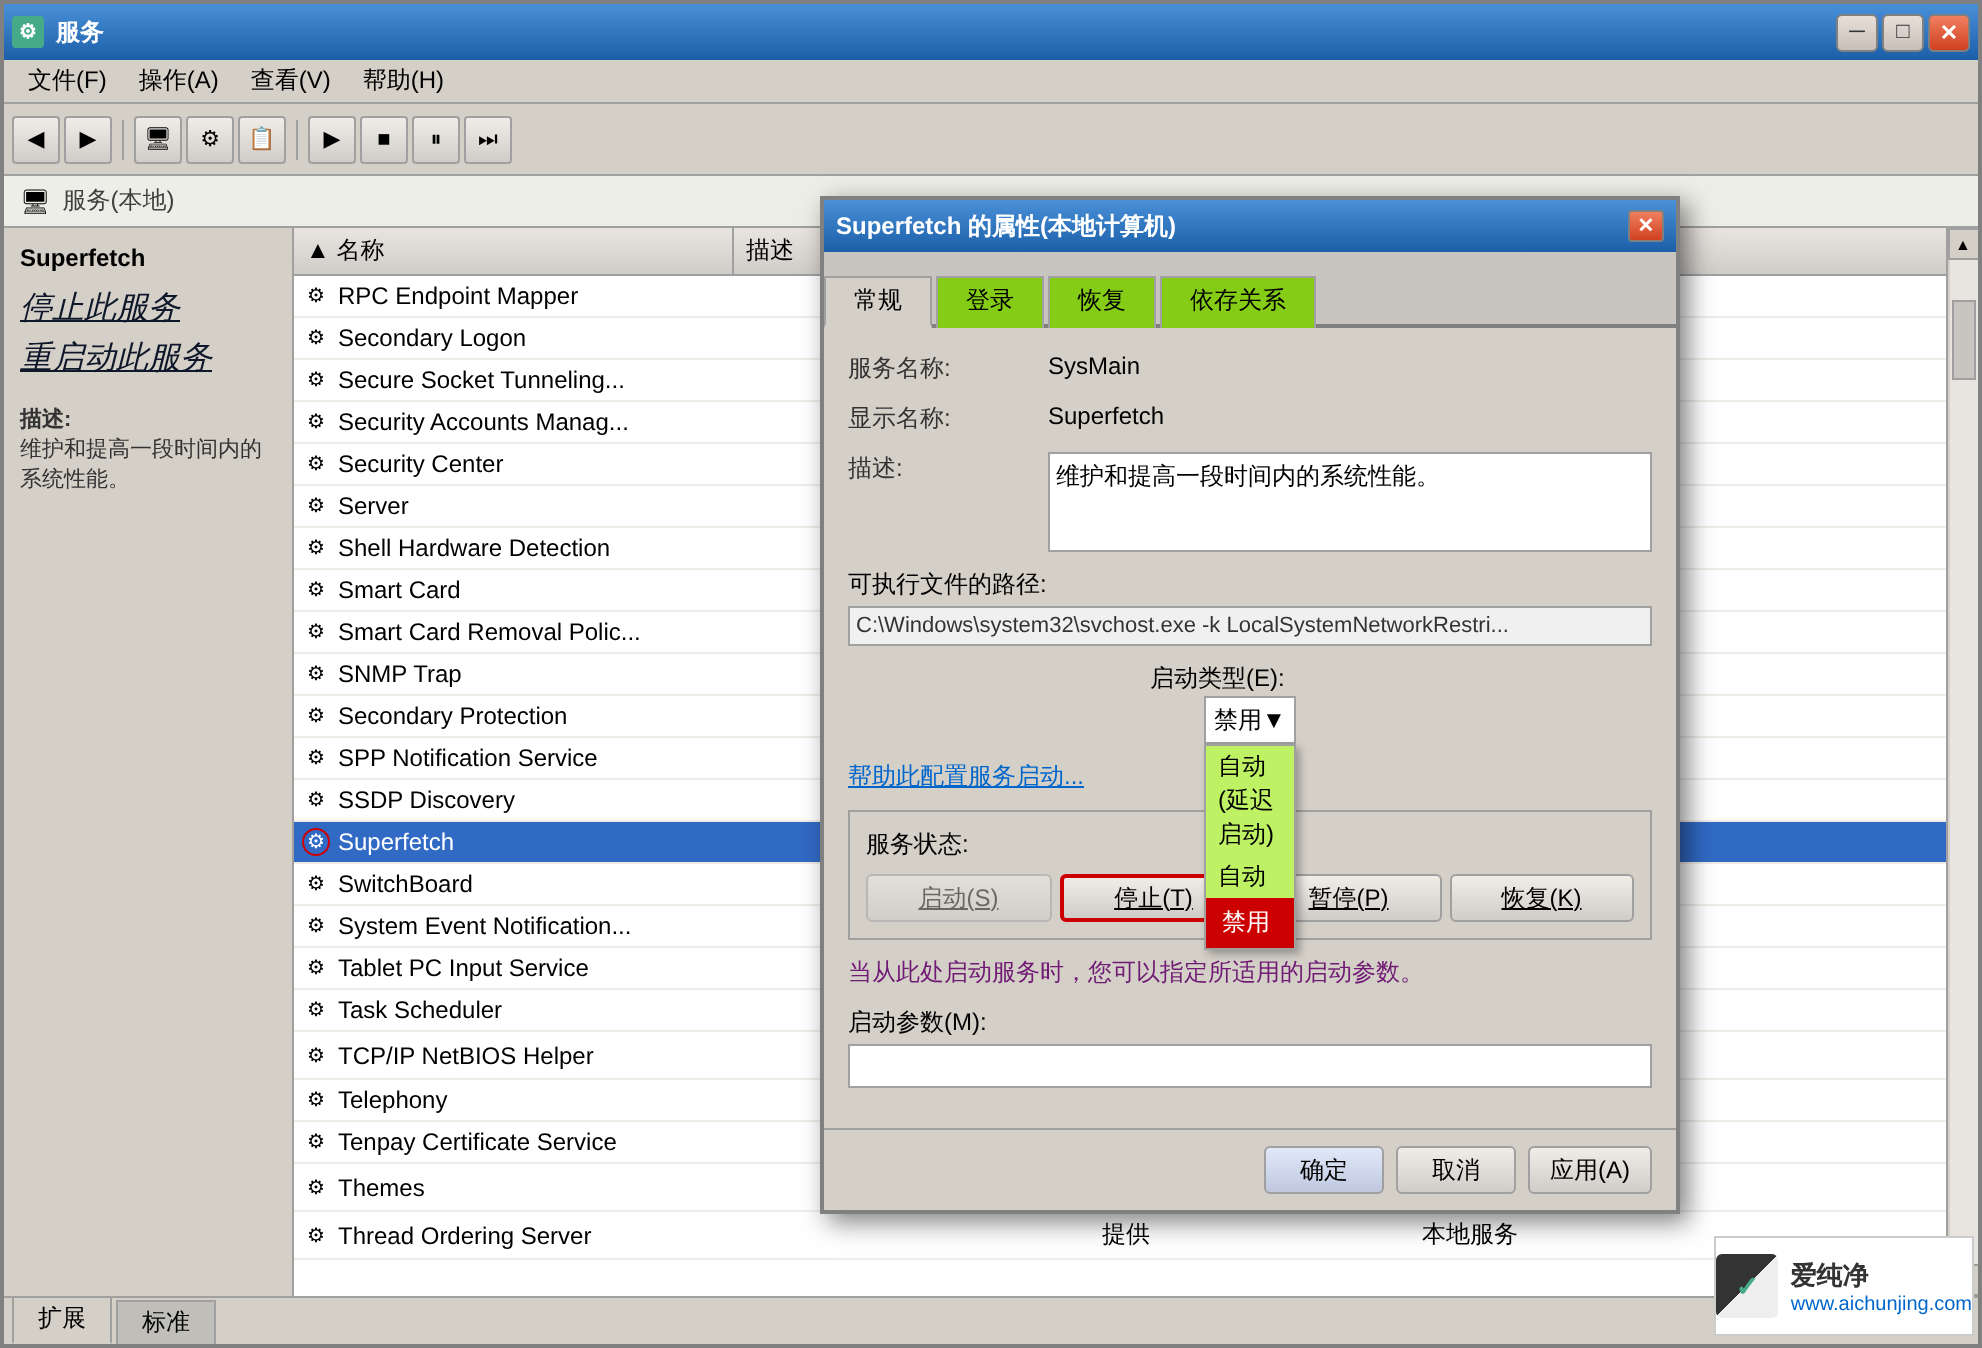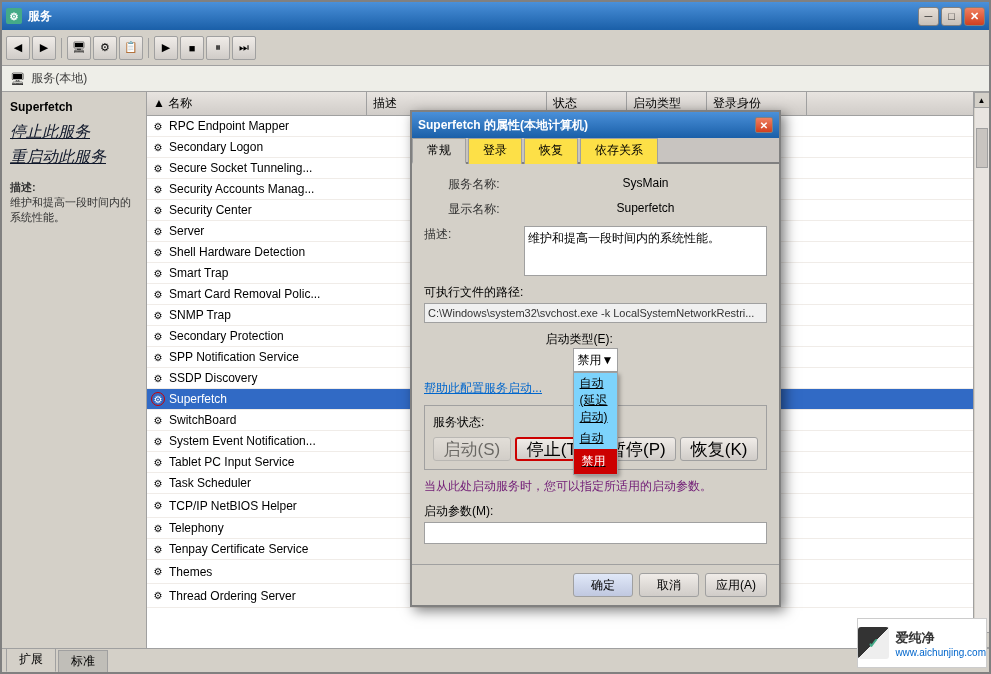--- a/index.html
+++ b/index.html
@@ -254,23 +254,23 @@
     .dialog-overlay {
       position: absolute;
       top: 0; left: 0; right: 0; bottom: 0;
       z-index: 100;
       pointer-events: none;
     }
 
     
     .properties-dialog {
       position: absolute;
-      top: 110px;
+      top: 98px;
       left: 410px;
-      width: 371px;
+      width: 430px;
       background: #d4d0c8;
       border: 2px solid #808080;
       box-shadow: 4px 4px 12px rgba(0,0,0,0.5);
       pointer-events: all;
     }
 
     .dialog-title-bar {
       height: 26px;
       background: linear-gradient(to bottom, #4a90d9 0%, #1a5fa8 100%);
       display: flex;
@@ -292,46 +292,45 @@
       justify-content: center;
       font-size: 10px;
       cursor: pointer;
       color: white;
     }
 
     .dialog-tabs {
       display: flex;
       background: #c8c4c0;
       border-bottom: 2px solid #808080;
-      padding-top: 0;
+      padding-top: 12px;
     }
     .dialog-tab {
       padding: 3px 14px;
-      background: #fde047;
+      background: #84cc16;
       border: 1px solid #a0a0a0;
       border-bottom: none;
       font-size: 12px;
       cursor: pointer;
       margin-right: 2px;
       margin-bottom: -2px;
     }
     .dialog-tab.active {
       background: #d4d0c8;
       border-bottom: 2px solid #d4d0c8;
     }
 
     .dialog-content {
       padding: 12px;
     }
 
     .dialog-row {
       display: flex;
       align-items: flex-start;
       margin-bottom: 8px;
-      text-align: center;
     }
     .dialog-label {
       width: 100px;
       font-size: 12px;
       color: #333;
       flex-shrink: 0;
     }
     .dialog-value {
       font-size: 12px;
       flex: 1;
@@ -388,25 +387,24 @@
       position: relative;
       flex: 1;
     }
 
     
     .startup-dropdown {
       position: absolute;
       top: 24px;
       left: 0;
       right: 0;
-      background: #7dd3fc;
+      background: #bef264;
       border: 1px solid #a0a0a0;
       z-index: 200;
       box-shadow: 2px 2px 4px rgba(0,0,0,0.3);
-      text-decoration: underline;
     }
     .dropdown-item {
       padding: 2px 6px;
       font-size: 12px;
       cursor: pointer;
     }
     .dropdown-item.highlighted {
       background: #cc0000;
       color: white;
       border: 2px solid #cc0000;
@@ -433,25 +431,26 @@
     .status-buttons {
       display: flex;
       gap: 4px;
     }
     .status-btn {
       flex: 1;
       height: 24px;
       background: linear-gradient(to bottom, #f0ece8, #d0ccc8);
       border: 1px solid #a0a0a0;
       border-radius: 3px;
-      font-size: 17px;
+      font-size: 12px;
       cursor: pointer;
       display: flex;
       align-items: center;
       justify-content: center;
+      text-decoration: underline;
     }
     .status-btn.disabled { opacity: 0.5; cursor: default; }
     .status-btn.stop-btn {
       border: 2px solid #cc0000;
     }
 
     .startup-note {
       font-size: 12px;
       color: #701a75;
       margin-bottom: 8px;
@@ -571,20 +570,26 @@
   <div class="title-bar">
     <div class="title-bar-icon">⚙</div>
     <span class="title-bar-text">服务</span>
     <div class="title-bar-buttons">
       <div class="tb-btn">─</div>
       <div class="tb-btn">□</div>
       <div class="tb-btn close">✕</div>
     </div>
   </div>
 
+  <div class="menu-bar">
+    <div class="menu-item">文件(F)</div>
+    <div class="menu-item">操作(A)</div>
+    <div class="menu-item">查看(V)</div>
+    <div class="menu-item">帮助(H)</div>
+  </div>
 
   <div class="toolbar">
     <div class="toolbar-btn">◀</div>
     <div class="toolbar-btn">▶</div>
     <div class="toolbar-sep"></div>
     <div class="toolbar-btn">🖥</div>
     <div class="toolbar-btn">⚙</div>
     <div class="toolbar-btn">📋</div>
     <div class="toolbar-sep"></div>
     <div class="toolbar-btn">▶</div>
@@ -688,21 +693,21 @@
                 <span>Shell Hardware Detection</span>
               </div>
               <div class="col-desc"></div>
               <div class="col-status"></div>
               <div class="col-startup"></div>
               <div class="col-logon"></div>
             </div>
             <div class="list-item">
               <div class="col-name">
                 <span style="width: 14px; height: 14px; display: inline-flex; align-items: center; justify-content: center; font-size: 10px; flex-shrink: 0;">⚙</span>
-                <span>Smart Trap</span>
+                <span>Smart Card</span>
               </div>
               <div class="col-desc"></div>
               <div class="col-status"></div>
               <div class="col-startup"></div>
               <div class="col-logon"></div>
             </div>
             <div class="list-item">
               <div class="col-name">
                 <span style="width: 14px; height: 14px; display: inline-flex; align-items: center; justify-content: center; font-size: 10px; flex-shrink: 0;">⚙</span>
                 <span>Smart Card Removal Polic...</span>

